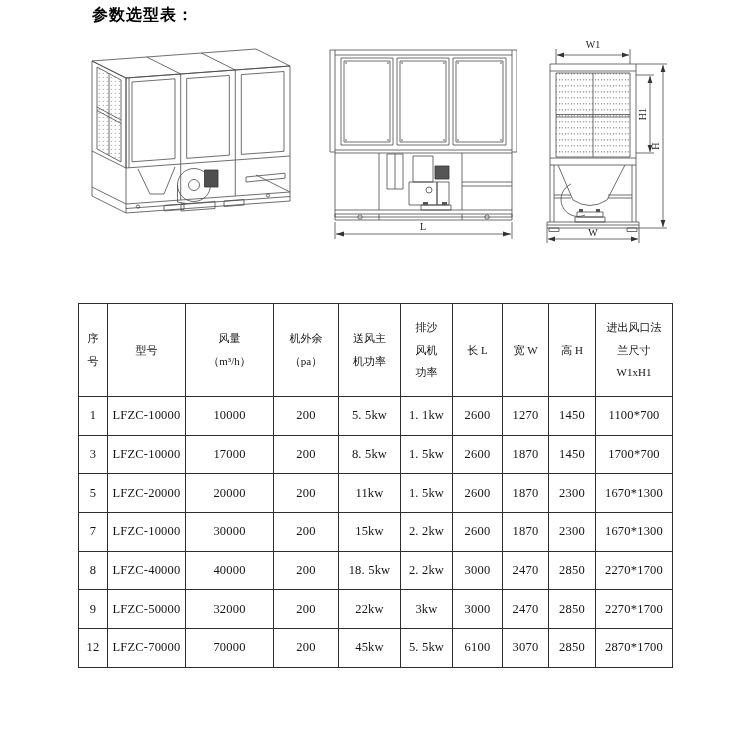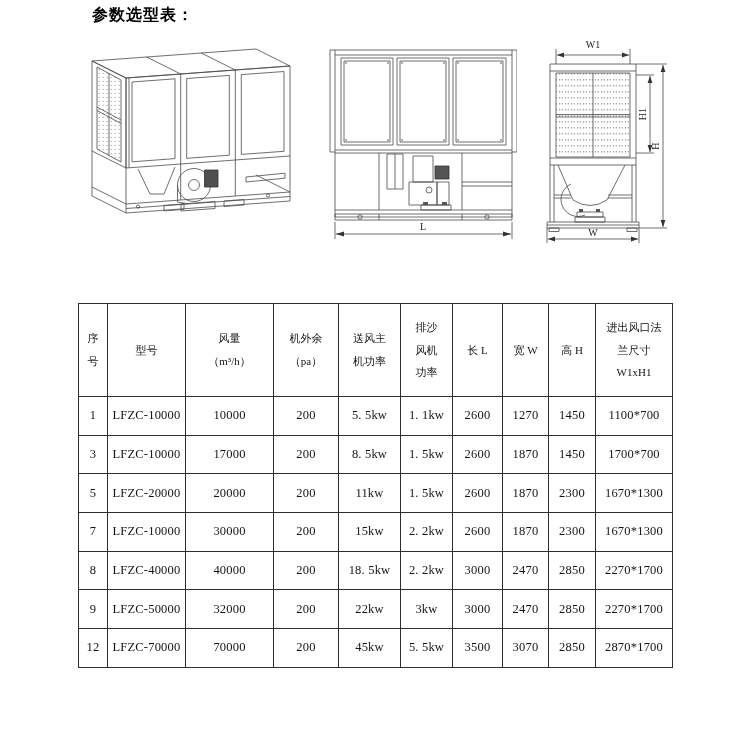--- a/index.html
+++ b/index.html
@@ -278,21 +278,21 @@
           <td>2850</td>
           <td>2270*1700</td>
         </tr>
         <tr>
           <td>12</td>
           <td>LFZC-70000</td>
           <td>70000</td>
           <td>200</td>
           <td>45kw</td>
           <td>5. 5kw</td>
-          <td>3500</td>
+          <td>6100</td>
           <td>3070</td>
           <td>2850</td>
           <td>2870*1700</td>
         </tr>
       </tbody>
   </table>
 
 </div>
 
 </body></html>

